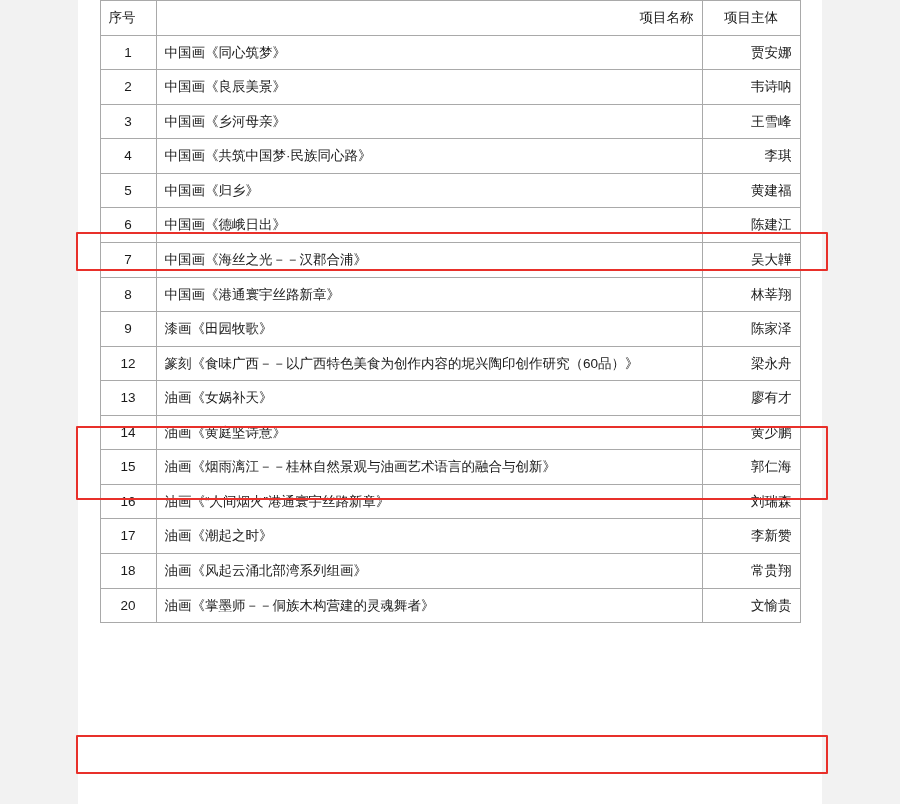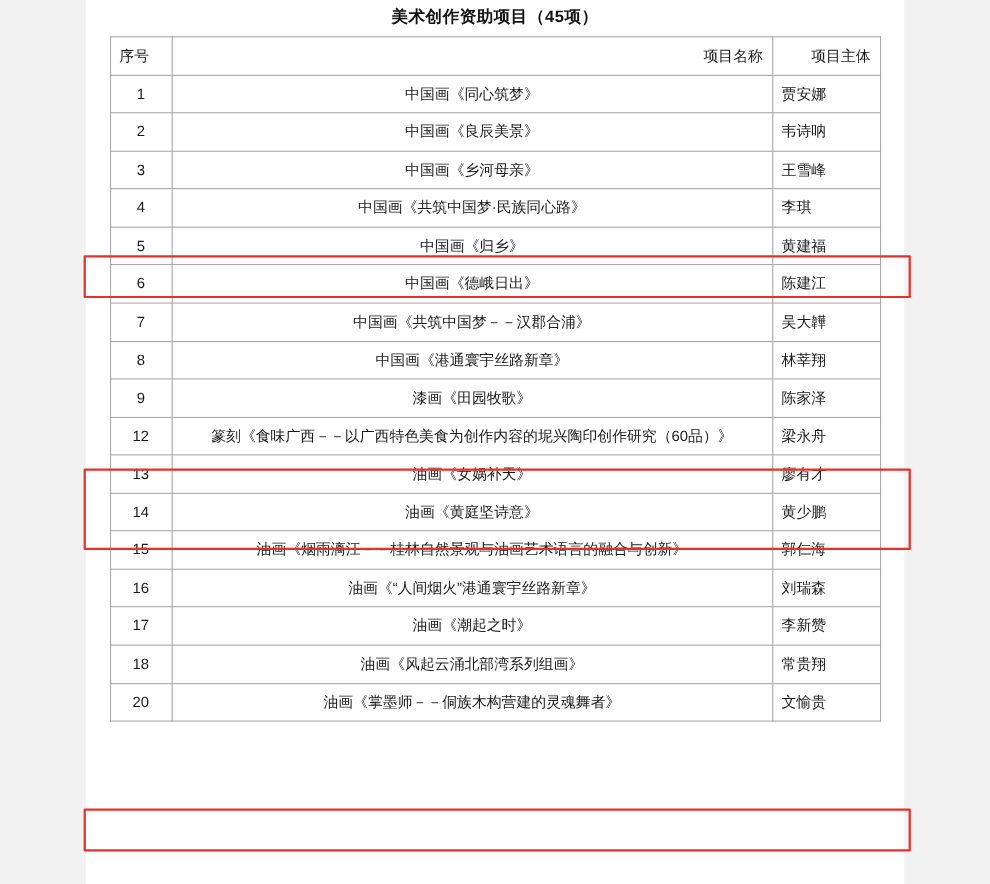--- a/index.html
+++ b/index.html
@@ -56,46 +56,45 @@
     font-weight: normal;
     line-height: 1.45;
     vertical-align: middle;
     background: #fff;
   }
   col.c-idx { width: 56px; }
   col.c-name { width: 546px; }
   col.c-owner { width: 98px; }
   td.idx { text-align: center; }
   td.name { text-align: left; }
-  td.owner { text-align: left; }
+  td.owner { text-align: right; }
   thead td {
     text-align: left;
     font-weight: normal;
   }
   thead td.name-head { text-align: right; }
-  thead td.owner-head { text-align: right; }
+  thead td.owner-head { text-align: center; }
   tr.tall td { padding-top: 14px; padding-bottom: 14px; }
-  .nm-line { display: block; text-align: center; }
+  .nm-line { display: block; }
   
   .hl-box {
     position: absolute;
     border: 2.5px solid #e8302a;
     box-sizing: border-box;
     pointer-events: none;
     border-radius: 1px;
   }
 </style>
 </head>
 <body>
 
 <div class="left-gutter"></div>
 <div class="right-gutter"></div>
 
 <div class="page">
-  <div class="page-title">美术创作资助项目（45项）</div>
 
   <table class="doc-table">
     <colgroup>
       <col class="c-idx">
       <col class="c-name">
       <col class="c-owner">
     </colgroup>
     <thead>
       <tr>
         <td>序号</td>
@@ -142,21 +141,21 @@
       <tr>
         <td class="idx">6</td>
         <td class="name">
             <span class="nm-line">中国画《德峨日出》</span>
           </td>
         <td class="owner">陈建江</td>
       </tr>
       <tr>
         <td class="idx">7</td>
         <td class="name">
-            <span class="nm-line">中国画《共筑中国梦－－汉郡合浦》</span>
+            <span class="nm-line">中国画《海丝之光－－汉郡合浦》</span>
           </td>
         <td class="owner">吴大韡</td>
       </tr>
       <tr>
         <td class="idx">8</td>
         <td class="name">
             <span class="nm-line">中国画《港通寰宇丝路新章》</span>
           </td>
         <td class="owner">林莘翔</td>
       </tr>

